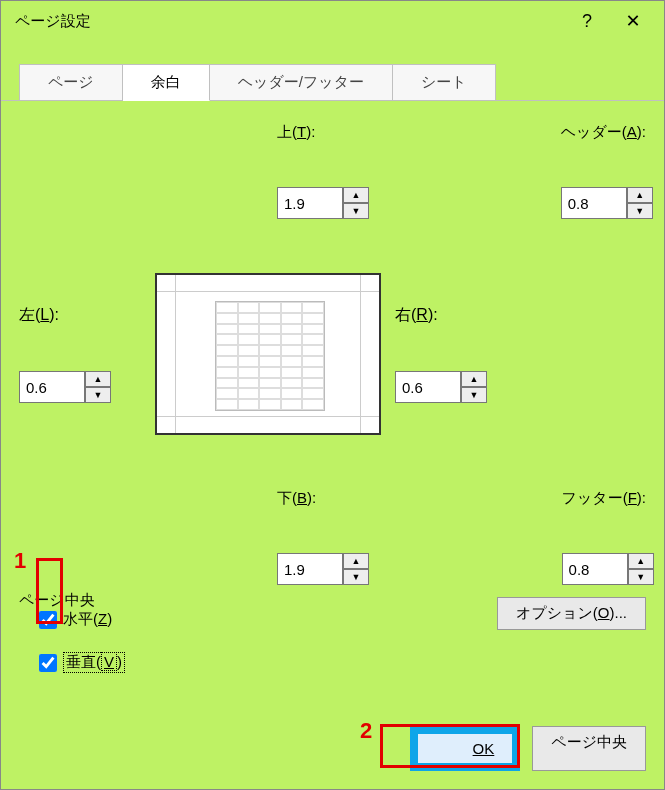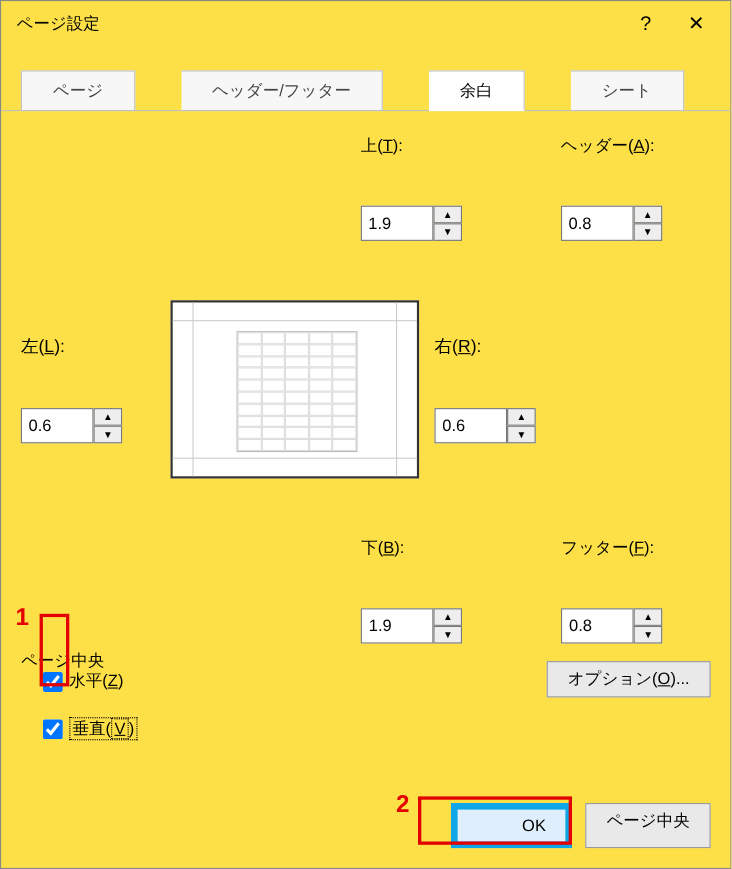--- a/index.html
+++ b/index.html
@@ -1,26 +1,26 @@
 <!DOCTYPE html>
 <html><head>
   <meta charset="utf-8">
   <style>
     * { box-sizing: border-box; margin: 0; padding: 0; font-family: "Yu Gothic UI", "Meiryo", sans-serif; }
     body { background: #fff; width: 665px; height: 790px; overflow: hidden; }
-    .window { width: 665px; height: 790px; border: 1px solid #888; background: #fde047; display: flex; flex-direction: column; }
+    .window { width: 665px; height: 790px; border: 1px solid #888; background: #bef264; display: flex; flex-direction: column; }
     .titlebar { height: 40px; display: flex; align-items: center; padding: 0 8px 0 14px; font-size: 15px; }
     .titlebar .title { flex: 1; }
     .titlebar .tbtn { width: 46px; height: 32px; display: flex; align-items: center; justify-content: center; font-size: 18px; cursor: pointer; }
-    .tabs { display: flex; padding: 22px 18px 0 18px; border-bottom: 1px solid #c0c0c0; gap: 42px; }
+    .tabs { display: flex; padding: 22px 18px 0 18px; border-bottom: 1px solid #c0c0c0; }
     .tab { padding: 8px 28px; font-size: 15px; color: #444; border: 1px solid transparent; cursor: pointer; position: relative; top: 1px; background: #f7f7f7; border-color: #c0c0c0; }
     .tab + .tab { border-left: none; }
     .tab.active { background: #fff; border-bottom: 1px solid #fff; font-weight: 500; color: #000; }
     .panel { flex: 1; padding: 22px 18px 12px 18px; position: relative; }
-    .row-top, .row-bottom { display: flex; justify-content: center; gap: 110px; margin-left: 258px; }
+    .row-top, .row-bottom { display: flex; justify-content: space-between; gap: 110px; margin-left: 258px; }
     .margin-group { display: flex; flex-direction: column; gap: 6px; }
     .margin-group label { font-size: 15px; }
     .spin { display: flex; width: 72px; height: 32px; margin-top: 39px; }
     .spin input { width: 66px; border: 1px solid #777; padding: 3px 6px; font-size: 15px; }
     .spin .btns { display: flex; flex-direction: column; }
     .spin .sbtn { width: 26px; height: 16px; border: 1px solid #777; background: #eee; display: flex; align-items: center; justify-content: center; font-size: 9px; cursor: pointer; }
     .middle { display: flex; align-items: center; justify-content: flex-start; gap: 14px; margin-top: 54px; margin-bottom: 54px; }
     .side-group { display: flex; flex-direction: column; gap: 6px; width: 122px; }
     .preview { width: 226px; height: 162px; border: 2px solid #333; position: relative; background: #fff; }
     .preview .pline { position: absolute; background: #ccc; }
@@ -32,43 +32,43 @@
     .preview .grid .r { flex: 1; display: flex; }
     .preview .grid .c { flex: 1; border: 1px solid #ddd; }
     .fieldset-label { font-size: 15px; margin-top: 6px; }
     .checks { margin-left: 20px; display: flex; flex-direction: column; gap: 23px; }
     .check-row { display: flex; align-items: center; gap: 6px; font-size: 15px; }
     .check-row input[type="checkbox"] { width: 18px; height: 18px; border: 1px solid #555; cursor: pointer; }
     .check-row.focused span { border: 1px dotted #000; padding: 0 2px; }
     .opt-btn { position: absolute; right: 18px; bottom: 84px; }
     .btn { padding: 6px 18px; font-size: 15px; border: 1px solid #999; background: #e9e9e9; cursor: pointer; min-width: 110px; text-align: right; }
     .footer { display: flex; justify-content: flex-end; gap: 12px; padding: 12px 18px 18px; }
-    .btn.primary { border: 6px solid #0ea5e9; background: #dfeefc; }
+    .btn.primary { border: 8px solid #0ea5e9; background: #dfeefc; text-decoration: underline; }
     .u { text-decoration: underline; }
     .annot { position: absolute; font-weight: bold; font-size: 22px; color: #e20000; font-family: Arial, sans-serif; pointer-events: none; }
     .annot-box { position: absolute; border: 3px solid #e20000; pointer-events: none; }
     .annot-1 { left: 14px; top: 548px; }
     .annot-box-1 { left: 36px; top: 558px; width: 27px; height: 66px; }
     .annot-2 { left: 360px; top: 718px; }
     .annot-box-2 { left: 380px; top: 724px; width: 140px; height: 44px; }
   </style>
 </head>
 <body>
 
 <div class="window">
   <div class="titlebar">
     <span class="title">ページ設定</span>
     <div class="tbtn">?</div>
     <div class="tbtn">✕</div>
   </div>
 
   <div class="tabs">
     <div class="tab">ページ</div>
+    <div class="tab active">余白</div>
     <div class="tab">ヘッダー/フッター</div>
-    <div class="tab active">余白</div>
     <div class="tab">シート</div>
   </div>
 
   <div class="panel">
     <div class="row-top">
       <div class="margin-group">
         <label><span>上(<span class="u">T</span>):</span></label>
         <div class="spin">
           <input value="1.9" style="">
           <div class="btns">

